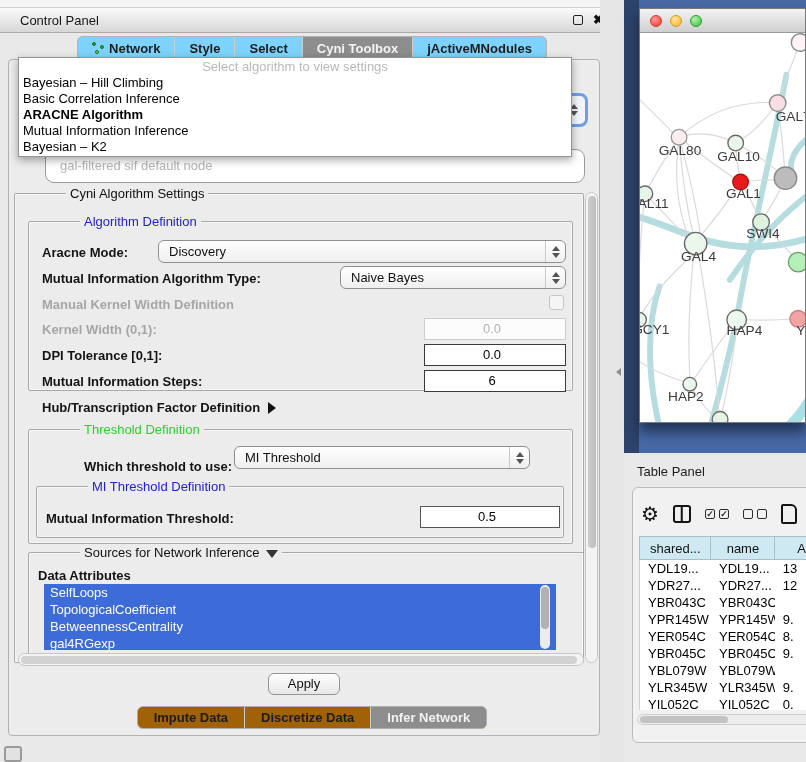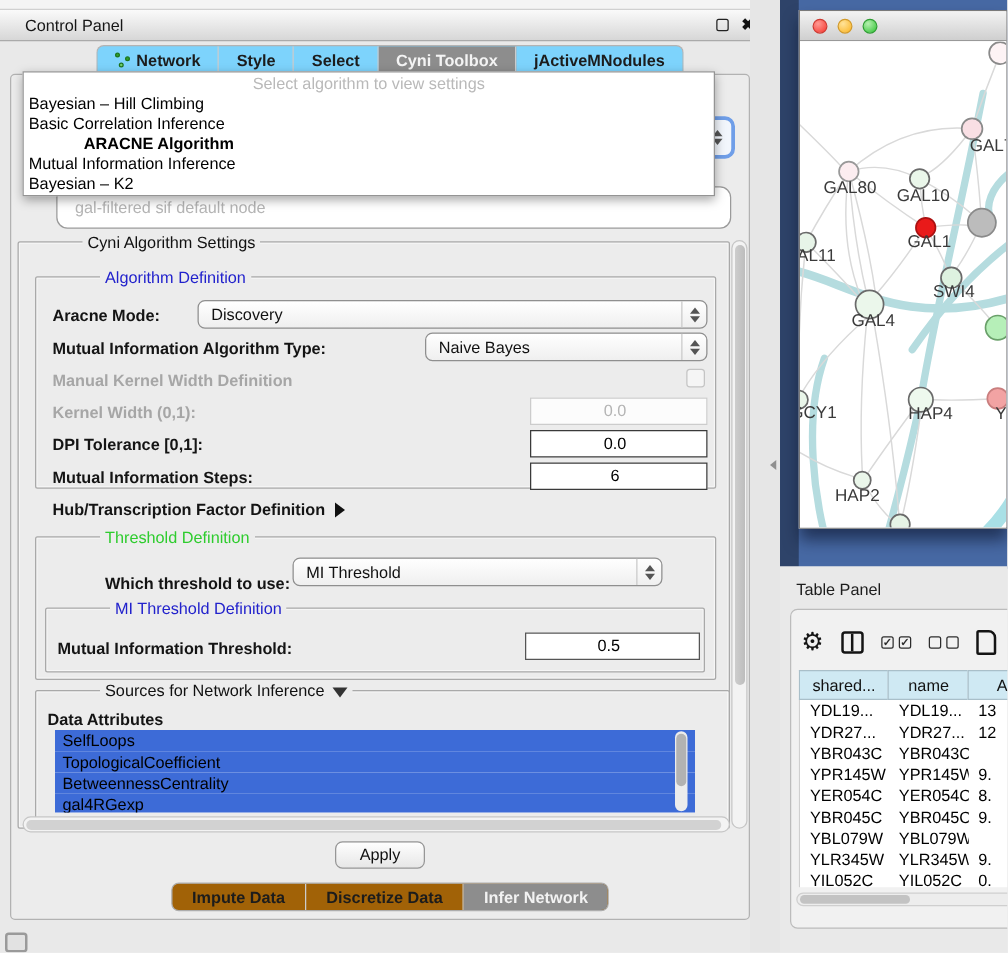--- a/index.html
+++ b/index.html
@@ -29,21 +29,21 @@
   .net-icon i:nth-child(1){left:0;top:0;}
   .net-icon i:nth-child(2){right:0;top:3px;}
   .net-icon i:nth-child(3){left:3px;bottom:0;background:#6fd06f;}
 
   .content-panel{left:8px;top:59px;width:592px;height:677px;border:1px solid #b2b2b2;border-radius:4px;background:#ececec;}
 
   
   .dd-popup{left:18px;top:57px;width:554px;background:#fff;border:1px solid #949494;box-shadow:0 3px 8px rgba(0,0,0,.35);z-index:40;padding-bottom:1px;}
   .dd-prompt{height:17px;line-height:17px;text-align:center;color:#b9b9b9;}
   .dd-item{height:16px;line-height:16px;padding-left:4px;color:#000;white-space:nowrap;}
-  .dd-item.bold{font-weight:bold;margin-left:44px;}
+  .dd-item.bold{font-weight:bold;}
 
   
   .hidden-combo{left:45px;top:149px;width:540px;height:34px;border:1px solid #9a9a9a;border-radius:9px;background:#fff;z-index:4;line-height:32px;padding-left:14px;color:#b5b5b5;overflow:hidden;}
   .hidden-spinner{left:560px;top:93px;width:28px;height:34px;border:3px solid var(--focus-ring-blue);border-radius:8px;background:#f2f6fc;z-index:3;}
 
   
   .group{position:absolute;border:1px solid #a9a9a9;border-radius:2px;box-shadow:inset 0 0 0 1px rgba(255,255,255,.55);}
   .group>.gtitle{position:absolute;top:-8px;left:8px;background:#ececec;padding:0 4px;white-space:nowrap;margin-left:43px;}
   .gtitle.blue{color:var(--accent-title-blue);}
   .gtitle.green{color:var(--accent-title-green);}
@@ -52,21 +52,21 @@
   .lbl.dis{color:#a6a6a6;}
   .combo{position:absolute;height:23px;border:1px solid #8f8f8f;border-radius:6px;background:linear-gradient(#ffffff,#efefef);display:flex;align-items:center;padding-left:10px;color:#111;}
   .combo .spin{margin-left:auto;width:20px;height:100%;display:flex;flex-direction:column;align-items:center;justify-content:center;gap:2px;border-left:1px solid #c9c9c9;}
   .arr-up{width:0;height:0;border-left:4px solid transparent;border-right:4px solid transparent;border-bottom:5px solid #555;}
   .arr-dn{width:0;height:0;border-left:4px solid transparent;border-right:4px solid transparent;border-top:5px solid #555;}
   .tfield{position:absolute;height:22px;border:1.5px solid #3a3a3a;background:#fff;text-align:center;line-height:19px;padding-right:6px;color:#000;}
   .tfield.dis{border:1px solid #cccccc;background:#fcfcfc;color:#b4b4b4;}
   .checkbox{position:absolute;width:15px;height:15px;border:1.5px solid #c4c4c4;border-radius:3px;background:#f5f5f5;}
 
   .attr-list{position:absolute;left:44px;top:584px;width:512px;height:66px;background:#fff;overflow:hidden;}
-  .attr-item{height:17px;line-height:17px;background:var(--selection-blue);color:#000000;padding-left:6px;}
+  .attr-item{height:17px;line-height:17px;background:var(--selection-blue);color:#ffffff;padding-left:6px;}
   .attr-vsb{position:absolute;left:540px;top:585px;width:10px;height:64px;background:#ececec;border-radius:5px;}
   .attr-vsb .th{position:absolute;left:1px;top:2px;width:8px;height:42px;background:#b2b2b2;border-radius:4px;}
 
   .hsb{position:absolute;left:18px;top:653px;width:566px;height:13px;background:#f3f3f3;border:1px solid #c6c6c6;border-radius:7px;}
   .hsb .th{position:absolute;left:2px;top:1.5px;width:556px;height:8px;background:#d2d2d2;border-radius:4px;}
   .vsb{position:absolute;left:585px;top:192px;width:13px;height:471px;background:#f3f3f3;border:1px solid #c6c6c6;border-radius:7px;}
   .vsb .th{position:absolute;left:1.5px;top:3px;width:8px;height:352px;background:linear-gradient(90deg,#cdcdcd,#bdbdbd);border-radius:4px;}
 
   .apply-btn{left:268px;top:673px;width:72px;height:22px;border:1px solid #969696;border-radius:6px;background:linear-gradient(#fefefe,#e7e7e7);text-align:center;line-height:20px;color:#111;}
 

